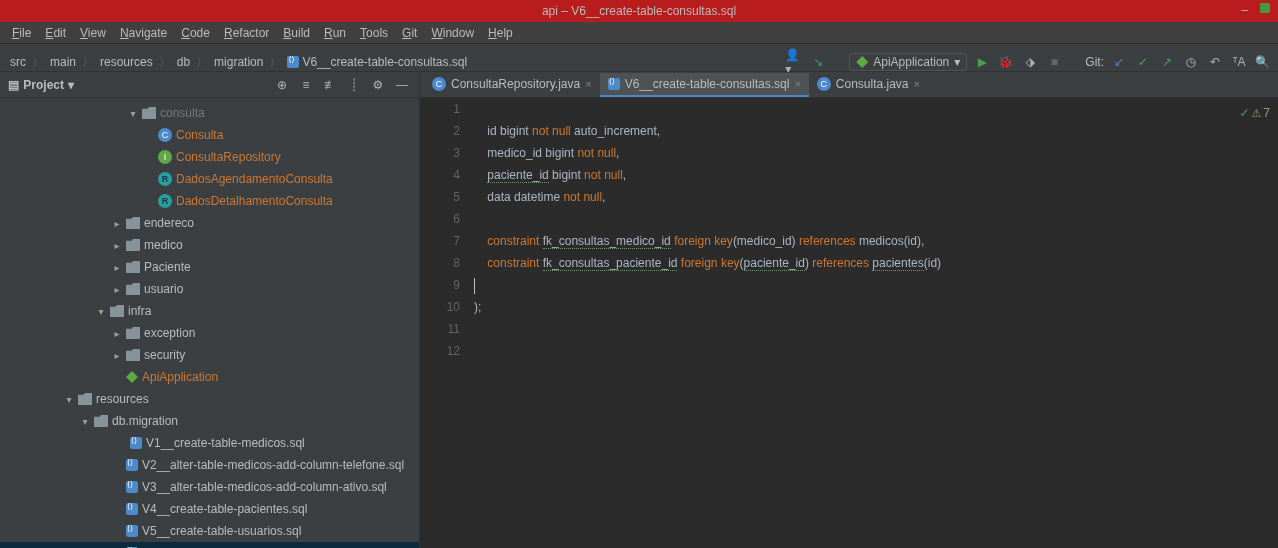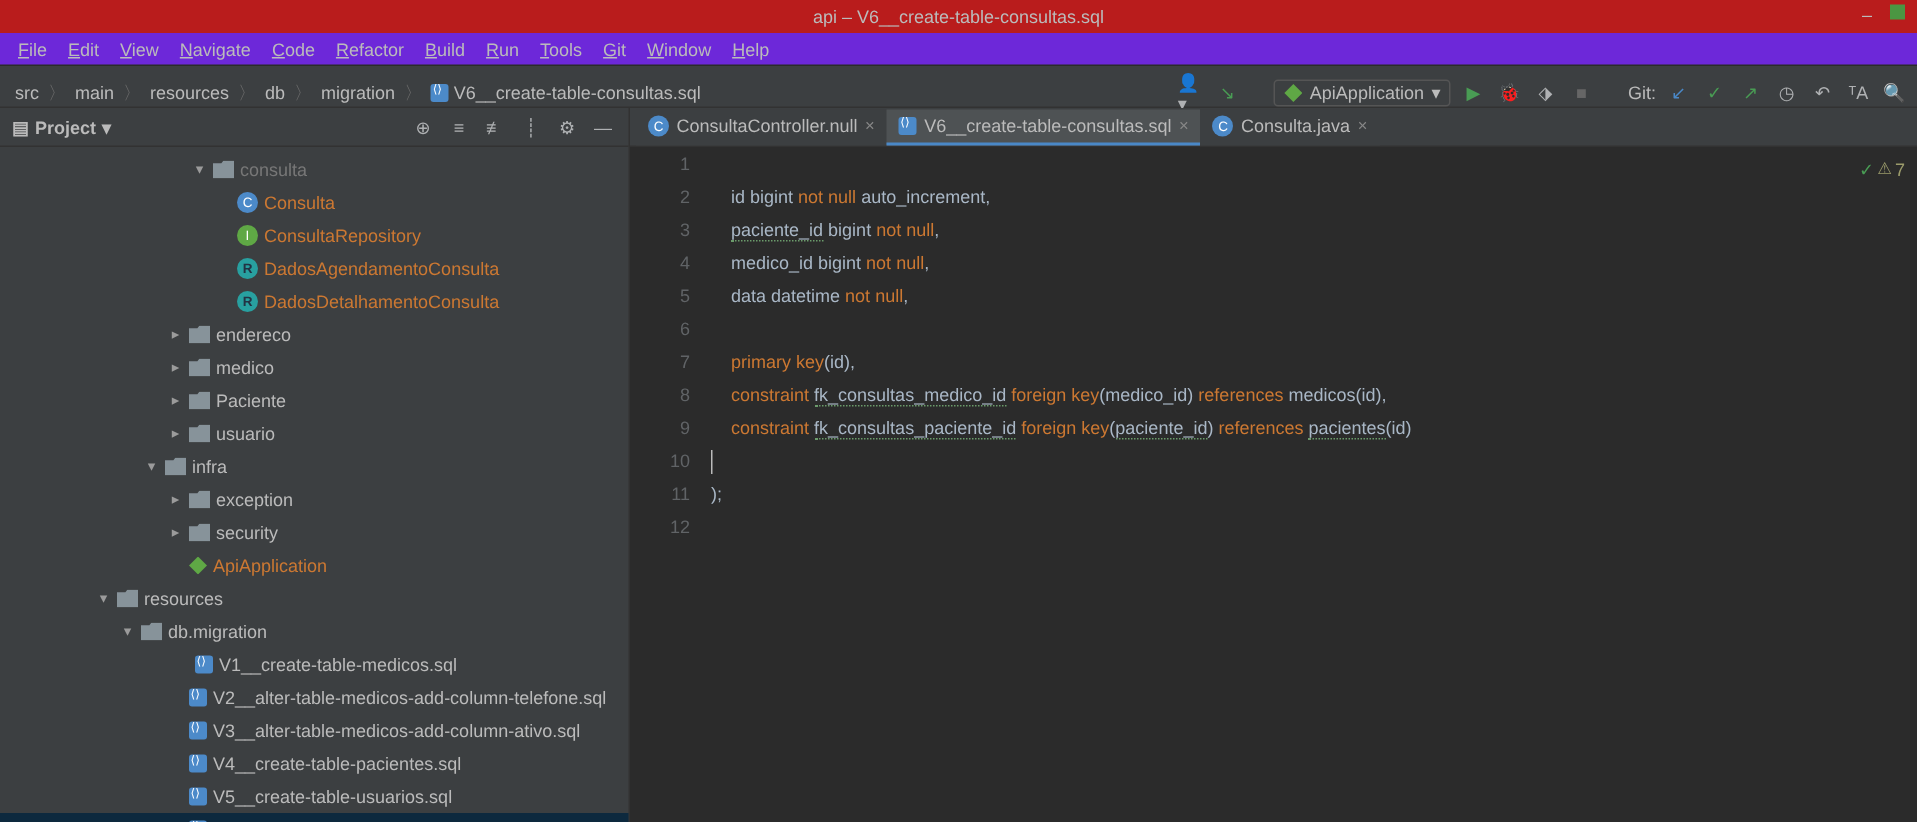--- a/index.html
+++ b/index.html
@@ -1,20 +1,20 @@
 <!DOCTYPE html>
 <html><head>
 <meta charset="utf-8">
 <style>
 * { margin:0; padding:0; box-sizing:border-box; font-family:"Segoe UI",Arial,sans-serif; font-size:12px; }
 body { background:#2b2b2b; color:#bbbbbb; width:1278px; height:548px; overflow:hidden; display:flex; flex-direction:column; }
 .titlebar { height:22px; background:#b91c1c; color:#bbbbbb; display:flex; align-items:center; justify-content:center; position:relative; }
 .titlebar .min { position:absolute; right:30px; top:3px; color:#bbb; }
 .titlebar .max { position:absolute; right:8px; top:3px; width:10px; height:10px; background:#4b9642; }
-.menubar { height:22px; background:#6d28d9; display:flex; align-items:center; padding:0 6px; gap:2px; border-bottom:1px solid #2b2b2b; }
+.menubar { height:22px; background:#404040; display:flex; align-items:center; padding:0 6px; gap:2px; border-bottom:1px solid #2b2b2b; }
 .menubar span { padding:2px 6px; cursor:pointer; }
 .menubar span u { text-decoration:underline; }
 .navbar { height:28px; background:#3c3f41; display:flex; align-items:flex-end; padding:0 6px; border-bottom:1px solid #323232; }
 .breadcrumb { display:flex; align-items:center; gap:0; flex:1; }
 .breadcrumb .seg { padding:2px 4px; color:#bbb; display:flex; align-items:center; gap:3px; }
 .breadcrumb .chev { color:#6b6b6b; padding:0 2px; }
 .sql-icon { width:12px; height:12px; background:#4c8ac9; display:inline-block; border-radius:2px; position:relative; }
 .sql-icon::after { content:"⟨⟩"; position:absolute; font-size:8px; color:#fff; left:1px; top:-1px; }
 .navright { display:flex; align-items:center; gap:6px; }
 .icon-btn { width:18px; height:18px; display:flex; align-items:center; justify-content:center; cursor:pointer; color:#afb1b3; }
@@ -234,21 +234,21 @@
           <span class="sql-icon"></span>
           <span>V6__create-table-consultas.sql</span>
         </div>
       </div>
   </div>
 
   <div class="editor">
     <div class="tabs" id="tabs">
         <div class="tab">
           <span class="icon-c">C</span>
-          <span>ConsultaController.null</span>
+          <span>ConsultaRepository.java</span>
           <span class="close">×</span>
         </div>
         <div class="tab active">
           <span class="sql-icon"></span>
           <span>V6__create-table-consultas.sql</span>
           <span class="close">×</span>
         </div>
         <div class="tab">
           <span class="icon-c">C</span>
           <span>Consulta.java</span>
@@ -268,25 +268,24 @@
           <div>9</div>
           <div>10</div>
           <div>11</div>
           <div>12</div>
         </div>
       <div class="code">
         <div class="status-marker"><span class="chk">✓</span>⚠ <span>7</span></div>
         <div class="cursor-line" style="top:220px"></div>
         <div class="line"></div>
         <div class="line"><span class="id">    id bigint </span><span class="kw">not</span> <span class="kw">null</span><span class="id"> auto_increment,</span></div>
+        <div class="line"><span class="id">    medico_id bigint </span><span class="kw">not</span> <span class="kw">null</span><span class="id">,</span></div>
         <div class="line"><span class="id">    </span><span class="id underline">paciente_id</span><span class="id"> bigint </span><span class="kw">not</span> <span class="kw">null</span><span class="id">,</span></div>
-        <div class="line"><span class="id">    medico_id bigint </span><span class="kw">not</span> <span class="kw">null</span><span class="id">,</span></div>
         <div class="line"><span class="id">    data datetime </span><span class="kw">not</span> <span class="kw">null</span><span class="id">,</span></div>
         <div class="line"></div>
-        <div class="line"><span class="id">    </span><span class="kw">primary</span> <span class="kw">key</span><span class="id">(id),</span></div>
         <div class="line"><span class="id">    </span><span class="kw">constraint</span> <span class="id underline">fk_consultas_medico_id</span> <span class="kw">foreign</span> <span class="kw">key</span><span class="id">(medico_id) </span><span class="kw">references</span><span class="id"> medicos(id),</span></div>
         <div class="line"><span class="id">    </span><span class="kw">constraint</span> <span class="id underline">fk_consultas_paciente_id</span> <span class="kw">foreign</span> <span class="kw">key</span><span class="id">(</span><span class="id underline">paciente_id</span><span class="id">) </span><span class="kw">references</span> <span class="id underline">pacientes</span><span class="id">(id)</span></div>
         <div class="line"><span class="caret"></span></div>
         <div class="line"><span class="id">);</span></div>
       </div>
     </div>
   </div>
 </div>
 
 </body></html>

